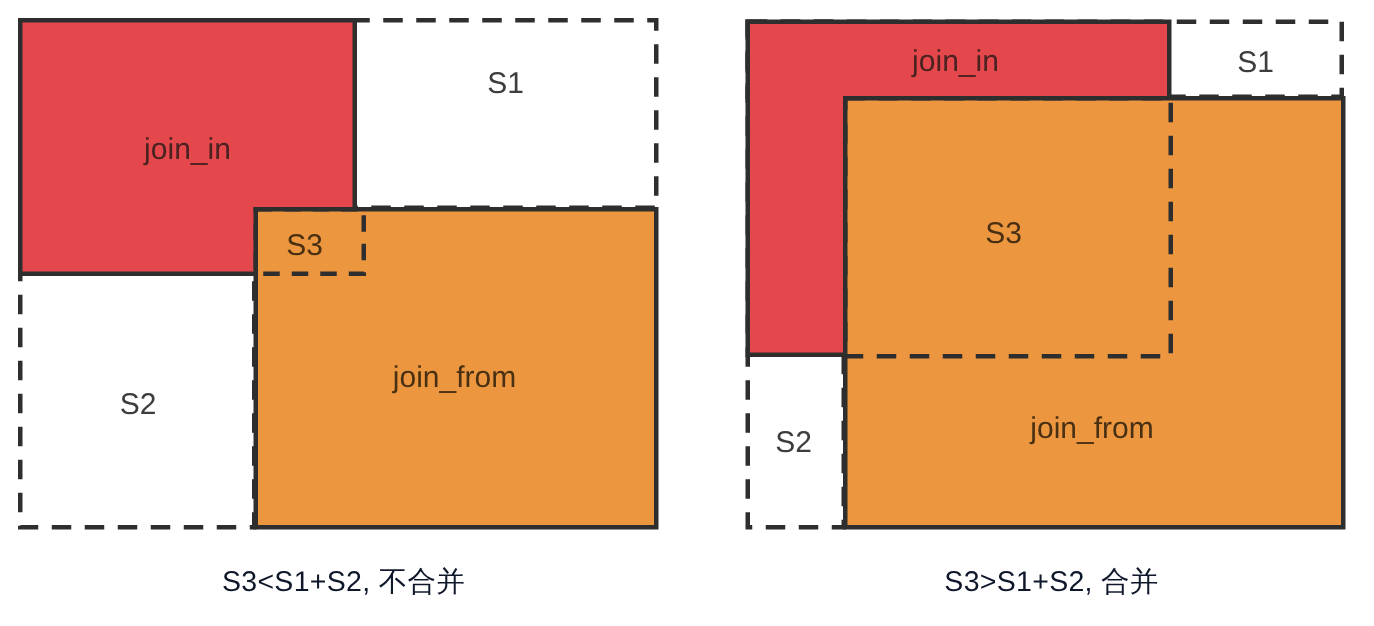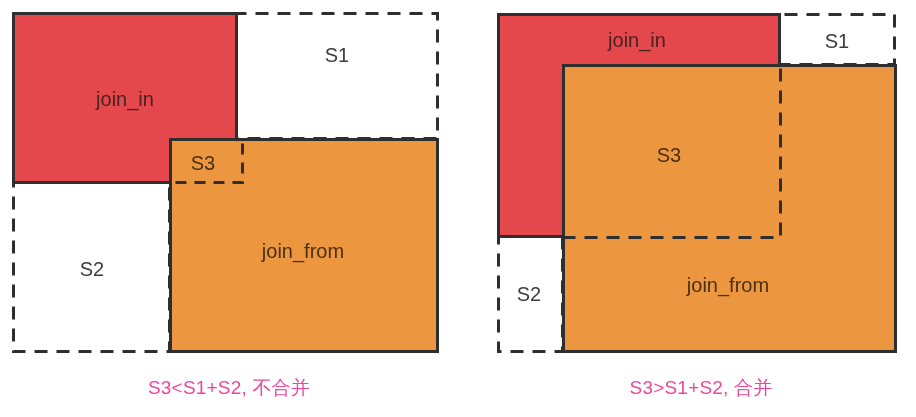--- a/index.html
+++ b/index.html
@@ -23,21 +23,21 @@
     left: 0;
     top: 0;
     width: 916px;
     height: 417px;
     display: block;
   }
   .caption {
     position: absolute;
     text-align: center;
     font-size: 19px;
-    color: #ec4899;
+    color: #0f172a;
     letter-spacing: 0.2px;
     white-space: nowrap;
   }
   #caption-left {
     left: 0px;
     top: 375px;
     width: 458px;
   }
   #caption-right {
     left: 472px;

